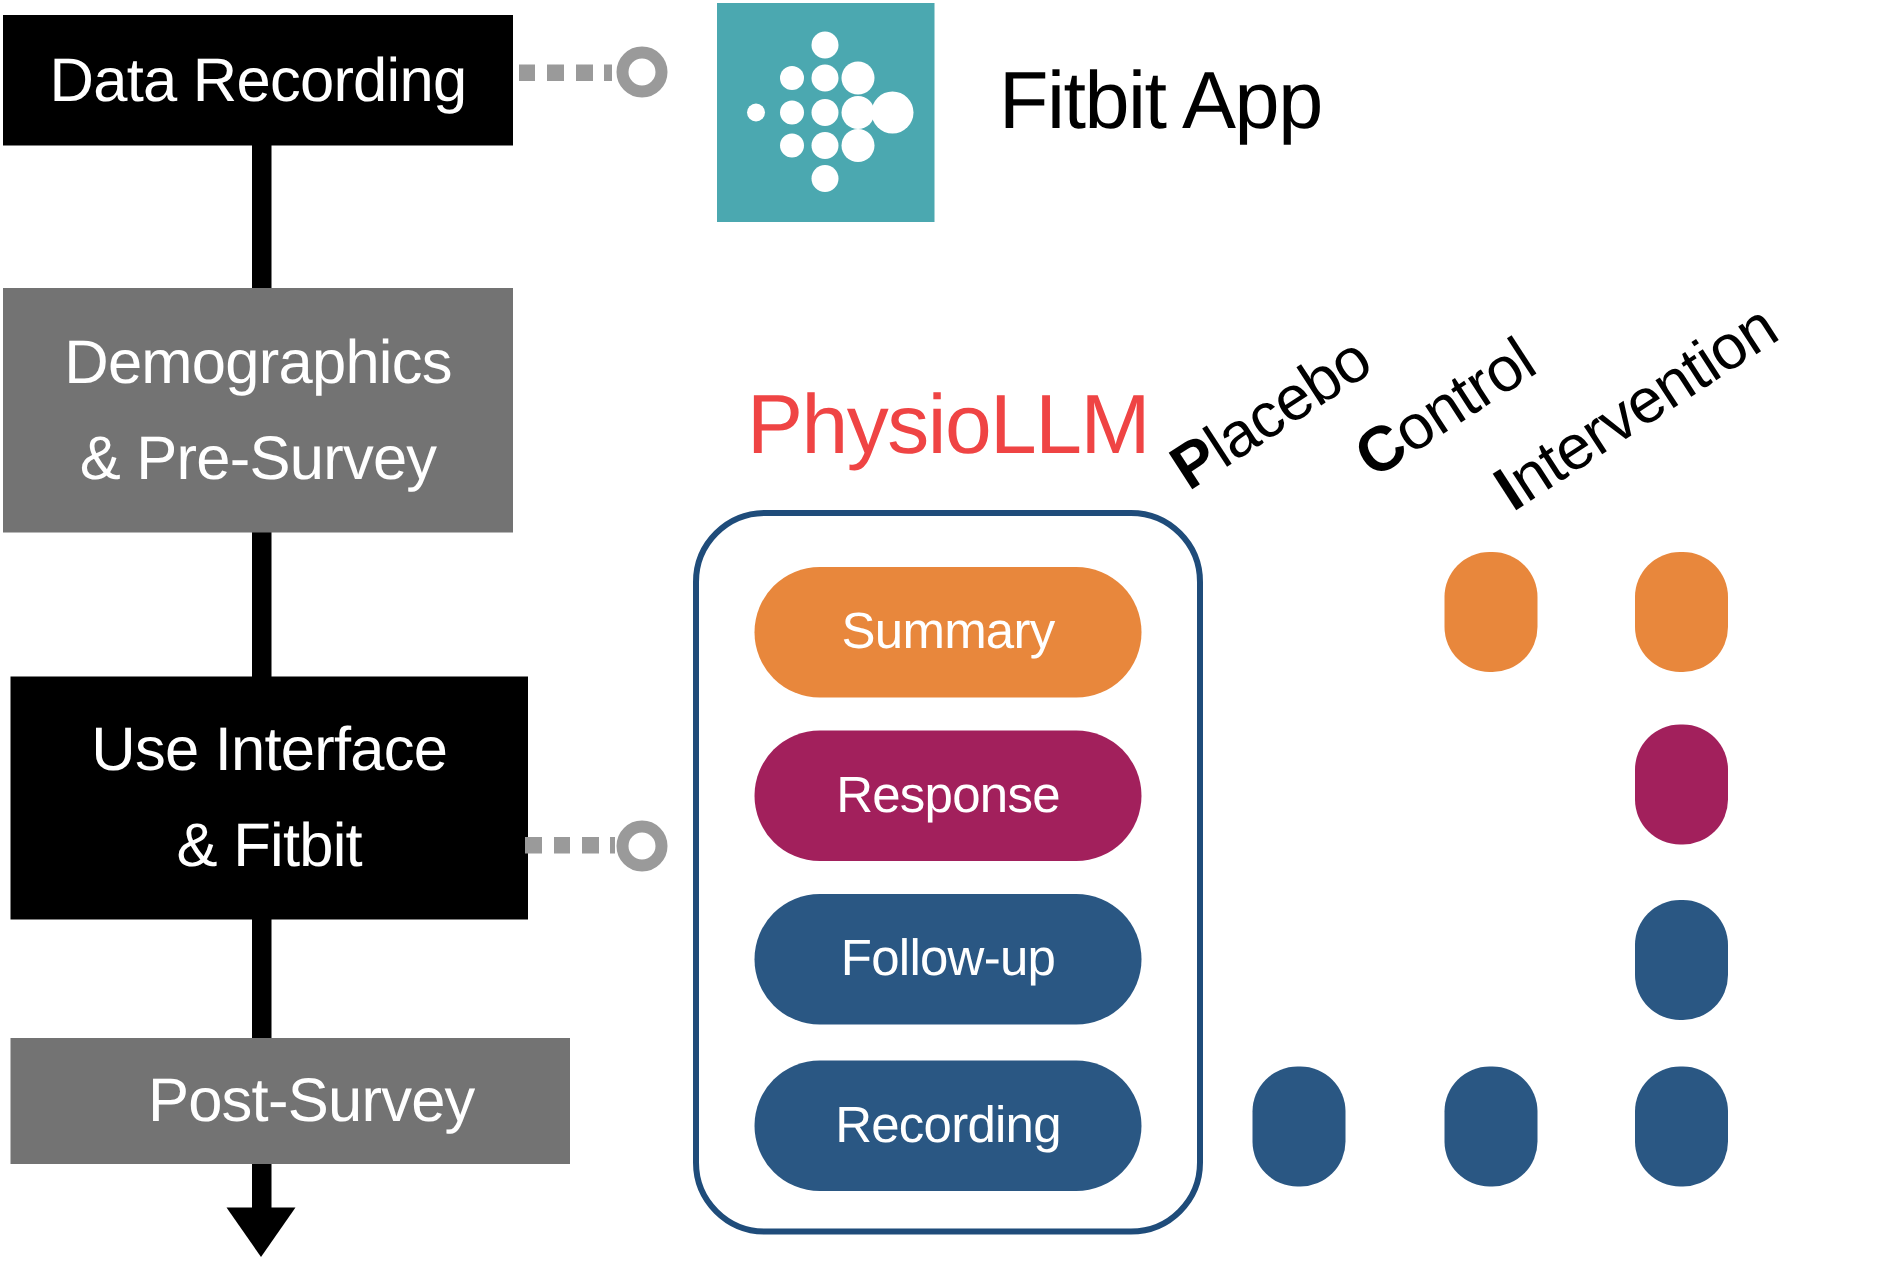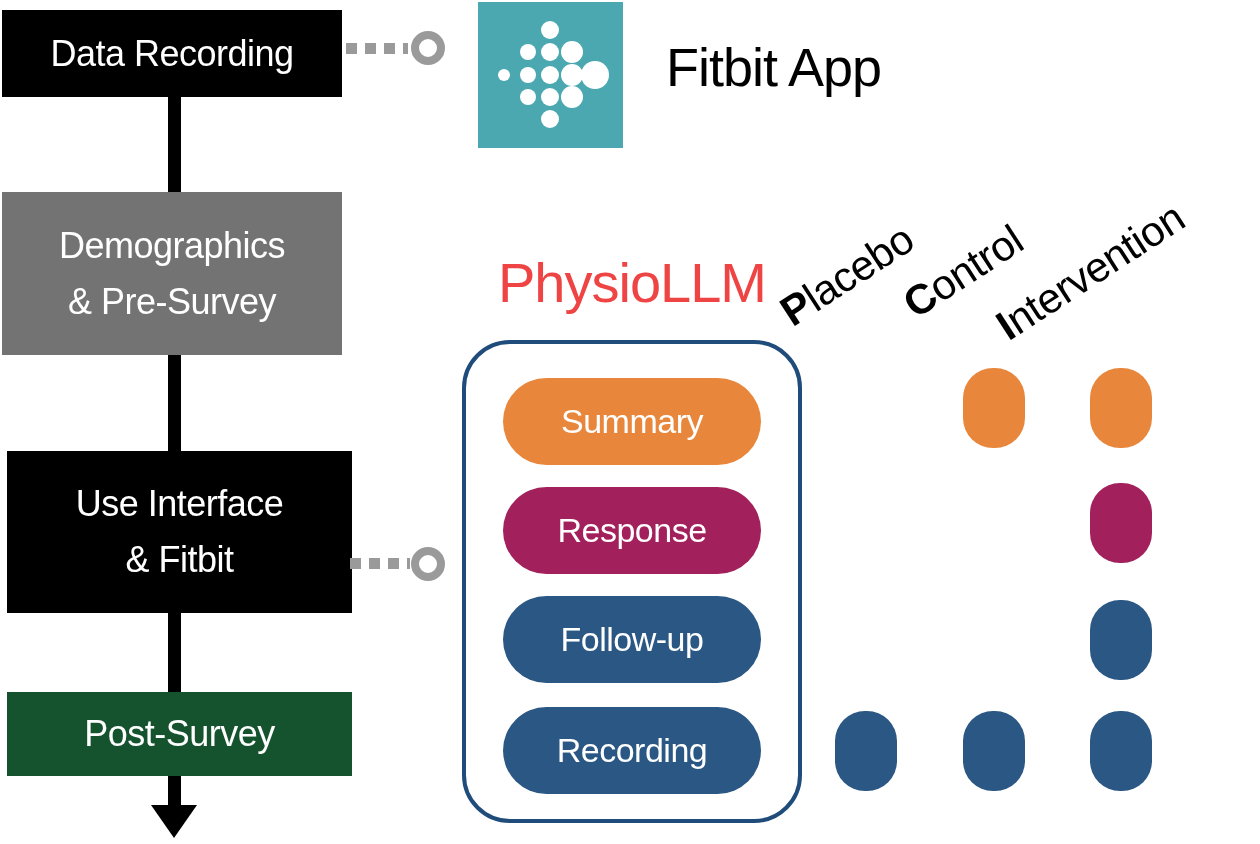--- a/index.html
+++ b/index.html
@@ -11,21 +11,21 @@
   
   .vline { position:absolute; left:168px; top:50px; width:13px; height:760px; background:#000; }
   .arrowhead {
     position:absolute; left:151px; top:805px; width:0; height:0;
     border-left:23px solid transparent; border-right:23px solid transparent;
     border-top:33px solid #000;
   }
   .fbox {
     position:absolute; display:flex; align-items:center; justify-content:center;
     color:#fff; text-align:center; white-space:pre-line;
-    font-size:36px; line-height:1.55; letter-spacing:-0.5px;
+    font-size:41px; line-height:1.55; letter-spacing:-0.5px;
   }
   .step-0 { left:2px;  top:10px;  width:340px; height:87px;  }
   .step-1 { left:2px;  top:192px; width:340px; height:163px; }
   .step-2 { left:7px;  top:451px; width:345px; height:162px; }
   .step-3 { left:7px;  top:692px; width:345px; height:84px;  }
   
   .dashes { position:absolute; height:11px;
     background:repeating-linear-gradient(90deg,#9a9a9a 0 11px,transparent 11px 19px); }
   .dash-1 { left:346px; top:43px;  width:62px; }
   .dash-2 { left:350px; top:558px; width:60px; }
@@ -69,21 +69,21 @@
     <span>Data Recording</span>
   </div>
   <div class="fbox step-1" style="background: #737373;">
     <span>Demographics
 &amp; Pre-Survey</span>
   </div>
   <div class="fbox step-2" style="background: rgb(0, 0, 0);">
     <span>Use Interface
 &amp; Fitbit</span>
   </div>
-  <div class="fbox step-3" style="background: #14532d;">
+  <div class="fbox step-3" style="background: #737373; padding-left: 28px;">
     <span>Post-Survey</span>
   </div>
 
   <div class="dashes dash-1"></div>
   <div class="ring ring-1"></div>
 
   <div class="dashes dash-2"></div>
   <div class="ring ring-2"></div>
 
   <div class="fitbit-tile" style="background: rgb(75, 168, 176);">

